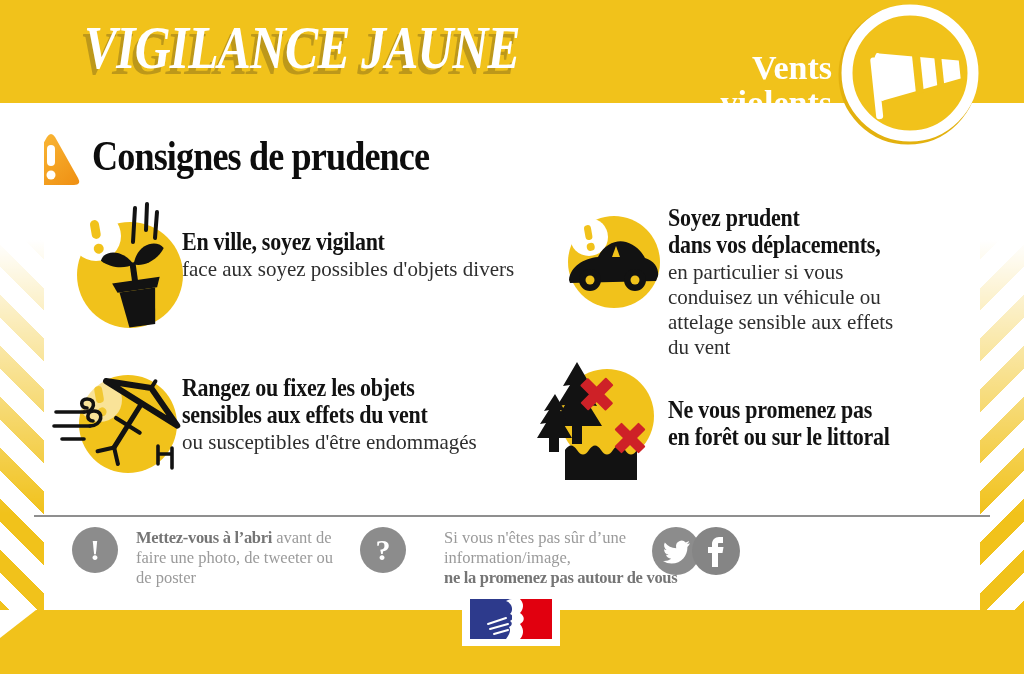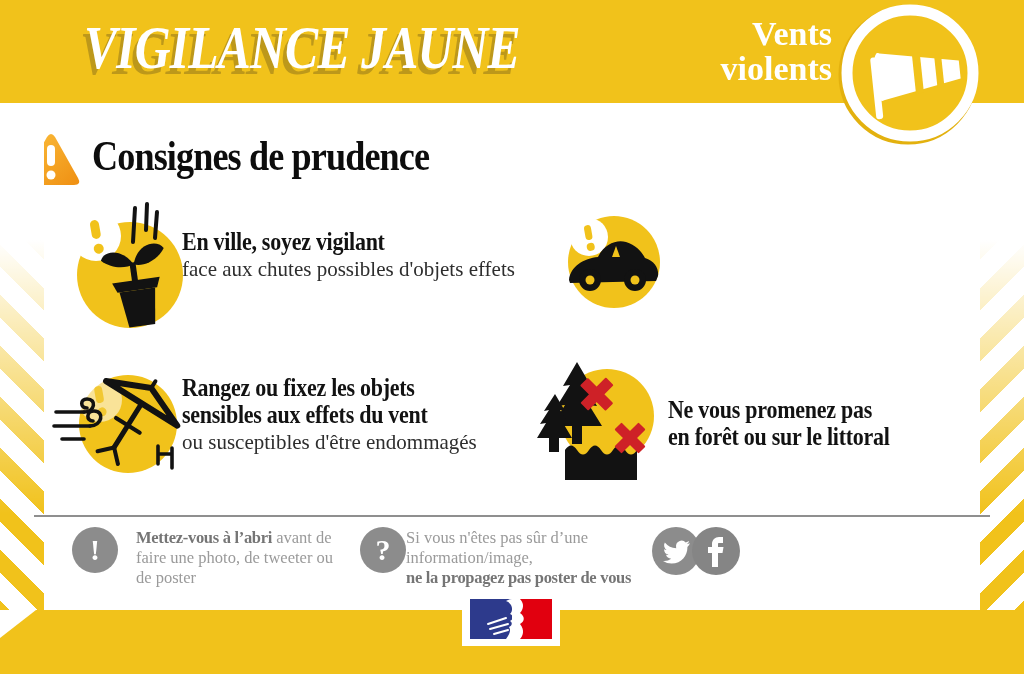--- a/index.html
+++ b/index.html
@@ -55,21 +55,21 @@
   }
   
   .divider{position:absolute;left:34px;top:515px;width:956px;height:2px;background:#8f8f8f;z-index:2;}
   
   .tip-icon{position:absolute;top:527px;width:46px;height:46px;z-index:2;}
   .tip-circle{width:46px;height:46px;border-radius:50%;background:#8c8c8c;color:#fff;
     display:flex;align-items:center;justify-content:center;font-weight:700;font-size:30px;}
   .tip-text{position:absolute;top:528px;z-index:2;font-size:16.5px;line-height:20px;color:#9a9a9a;}
   .tip-bold{font-weight:700;color:#757575;letter-spacing:-0.3px;}
   .tip-bold-line{font-weight:700;color:#757575;letter-spacing:-0.3px;white-space:nowrap;}
-  .pre{white-space:pre-line;}
+  .pre{white-space:pre-line;margin-top:34px;}
   .social-wrap{position:absolute;top:527px;left:652px;width:92px;height:48px;z-index:2;}
   .social-circle{position:absolute;width:48px;height:48px;}
   
   .footer-band{position:absolute;left:0;top:610px;width:1024px;height:64px;background:#F1C21B;z-index:3;}
   .footer-notch{position:absolute;left:0;top:610px;width:0;height:0;z-index:4;
     border-top:28px solid #fff;border-right:36px solid transparent;}
   .flag-tab{position:absolute;left:462px;top:592px;width:98px;height:54px;background:#fff;z-index:5;
     display:flex;align-items:center;justify-content:center;}
 </style>
 </head>
@@ -128,37 +128,45 @@
     <g transform="rotate(-8 70 95)">
       <path d="M70,64 C60,46 42,46 38,56 C48,66 62,67 70,64 Z" fill="#121212"></path>
       <path d="M70,64 C76,44 96,42 102,52 C94,64 78,68 70,64 Z" fill="#121212"></path>
       <rect x="66" y="62" width="6" height="20" fill="#121212"></rect>
       <path d="M46,80 L94,80 L90,90 L50,90 Z" fill="#121212"></path>
       <path d="M52,90 L88,90 L83,126 L57,126 Z" fill="#121212"></path>
     </g>
   </svg>
   <div class="advice-text" style="left:182px;top:228px">
     <p class="advice-bold">En ville, soyez vigilant</p>
-    <p class="advice-reg">face aux chutes possibles d'objets effets</p>
+    <p class="advice-reg">face aux soyez possibles d'objets divers</p>
   </div>
 
   <svg class="advice-icon" style="left:560px;top:210px;width:104px;height:104px" viewBox="0 0 104 104">
     <circle cx="54" cy="52" r="46" fill="#F1C21B"></circle>
     <circle cx="29" cy="27" r="19" fill="#fff"></circle>
     <g transform="rotate(-10 29 27)" fill="#F1C21B">
       <rect x="25.5" y="15" width="7" height="15" rx="3.5"></rect>
       <circle cx="29" cy="37" r="4"></circle>
     </g>
     <path d="M9,70 C10,57 24,48 38,47 C44,34 57,29 66,32 C77,35 83,44 85,48 C95,51 99,59 98,66 L96,71 L10,73 Z" fill="#121212"></path>
     <circle cx="30" cy="70" r="11" fill="#121212"></circle>
       <circle cx="30" cy="70" r="4.5" fill="#F1C21B"></circle>
     <circle cx="75" cy="70" r="11" fill="#121212"></circle>
       <circle cx="75" cy="70" r="4.5" fill="#F1C21B"></circle>
     <path d="M56,36 L60,47 L52,47 Z" fill="#F1C21B"></path>
   </svg>
+  <div class="advice-text" style="left:668px;top:204px">
+    <p class="advice-bold">Soyez prudent
+dans vos déplacements,</p>
+    <p class="advice-reg">en particulier si vous
+conduisez un véhicule ou
+attelage sensible aux effets
+du vent</p>
+  </div>
 
   <svg class="advice-icon" style="left:50px;top:360px;width:140px;height:128px" viewBox="0 0 140 128">
     <circle cx="78" cy="64" r="49" fill="#F1C21B"></circle>
     <circle cx="50" cy="40" r="22" fill="#ffffff" opacity="0.55"></circle>
     <g transform="rotate(-10 50 40)" fill="#F1C21B" opacity="0.8">
       <rect x="46" y="26" width="8" height="17" rx="4"></rect>
       <circle cx="50" cy="52" r="4.5"></circle>
     </g>
     <g stroke="#121212" stroke-width="3.6" fill="none" stroke-linecap="round">
       <path d="M6,52 L34,52"></path>
@@ -217,24 +225,24 @@
   </div>
   <div class="tip-text" style="left:136px;width:202px">
     <span class="tip-bold">Mettez-vous à l’abri</span><span> avant de faire une photo, de tweeter ou de poster</span>
   </div>
 
   <div class="tip-icon" style="left:360px">
     <div class="tip-circle">
         <span>?</span>
       </div>
   </div>
-  <div class="tip-text" style="left:406px;width:260px">
+  <div class="tip-text" style="left:444px;width:260px">
     <span class="pre">Si vous n'êtes pas sûr d’une
 information/image,</span>
-    <div class="tip-bold-line">ne la propagez pas poster de vous</div>
+    <div class="tip-bold-line">ne la promenez pas autour de vous</div>
   </div>
 
   <div class="social-wrap">
     <svg class="social-circle" style="left:0;top:0" viewBox="0 0 48 48">
       <circle cx="24" cy="24" r="24" fill="#8c8c8c"></circle>
       <path fill="#fff" d="M38 16.3c-1 .45-2.1.76-3.2.9a5.6 5.6 0 0 0 2.45-3.1 11 11 0 0 1-3.55 1.36A5.55 5.55 0 0 0 24.1 20c0 .44.05.86.14 1.27a15.7 15.7 0 0 1-11.4-5.8 5.57 5.57 0 0 0 1.72 7.43c-.9-.03-1.75-.28-2.5-.7v.07a5.57 5.57 0 0 0 4.47 5.46c-.47.13-.96.2-1.47.2-.36 0-.7-.04-1.05-.1a5.58 5.58 0 0 0 5.2 3.87A11.2 11.2 0 0 1 11 34a15.8 15.8 0 0 0 8.55 2.5c10.25 0 15.86-8.5 15.86-15.86l-.02-.72A11.3 11.3 0 0 0 38 16.3z"></path>
     </svg>
     <svg class="social-circle" style="left:40px;top:0" viewBox="0 0 48 48">
       <circle cx="24" cy="24" r="24" fill="#858585"></circle>
       <path fill="#fff" d="M27 16h4v-6h-4c-4 0-7 3-7 7v3h-4v6h4v14h6V26h4.5l1-6H26v-3c0-.6.4-1 1-1z"></path>

